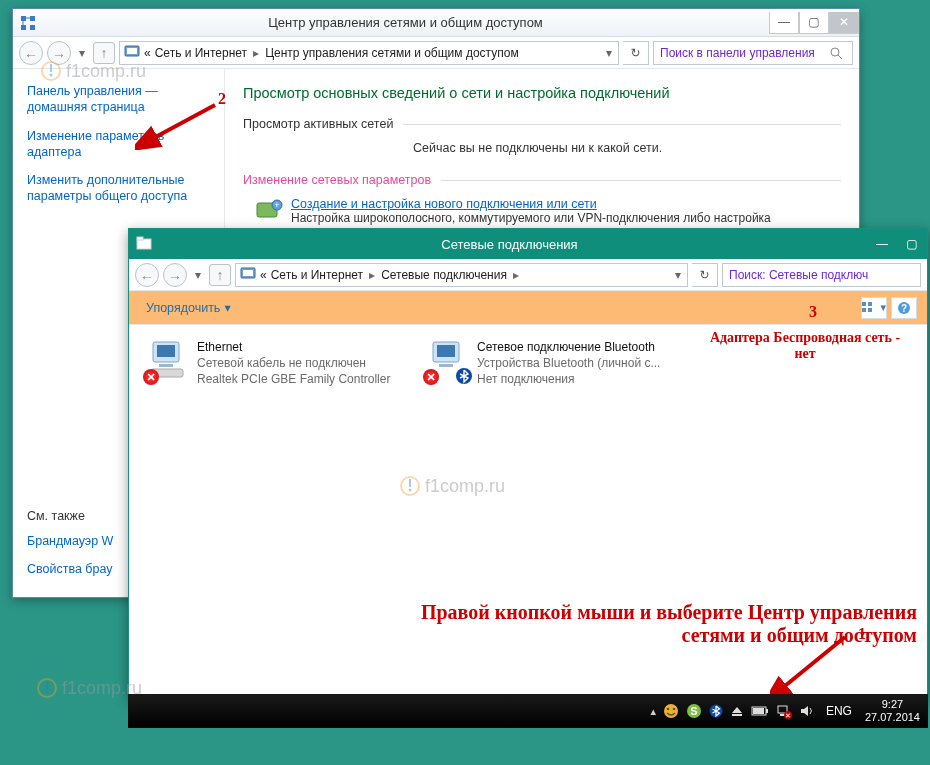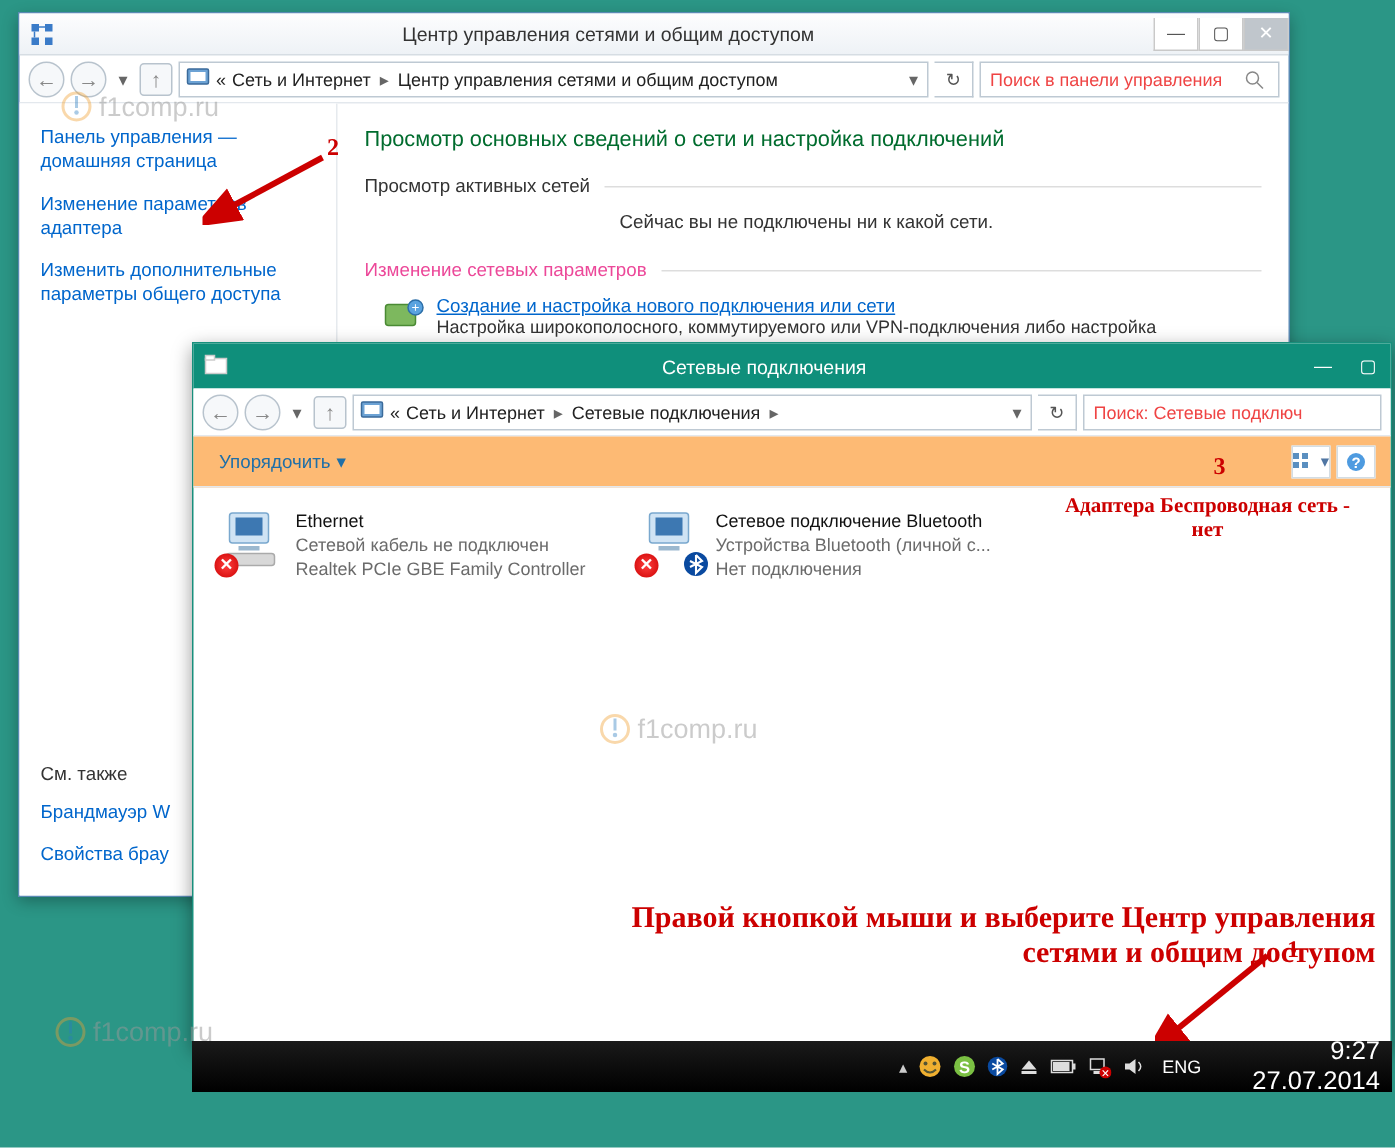--- a/index.html
+++ b/index.html
@@ -51,21 +51,21 @@
   .dropbtn { width:14px; height:24px; display:flex; align-items:center; justify-content:center; color:#666; }
   .addrbox {
     flex:1; height:24px; border:1px solid #bec9d3; background:#fff;
     display:flex; align-items:center; gap:4px; padding:0 4px; font-size:12px;
   }
   .addrbox .crumb { color:#222; display:inline-flex; align-items:center; }
   .addrbox .sep { color:#666; padding:0 2px; }
   .refreshbtn { width:26px; height:24px; border:1px solid #bec9d3; border-left:none; display:flex; align-items:center; justify-content:center; color:#555;}
   .searchbox {
     width:200px; height:24px; border:1px solid #bec9d3; background:#fff;
-    display:flex; align-items:center; padding:0 6px; color:#ef4444;
+    display:flex; align-items:center; padding:0 6px; color:#6d28d9;
   }
   .searchbox svg { margin-right:3px; }
 
   .body1 { display:flex; height: calc(100% - 60px); }
   .sidebar1 {
     width: 212px; background:#fff;
     padding: 14px 12px 8px 14px;
     border-right: 1px solid #e6eaee;
     display:flex; flex-direction:column;
   }
@@ -153,21 +153,21 @@
   .taskbar {
     position:absolute;
     left:128px; right:2px; bottom:37px;
     height: 34px;
     background: linear-gradient(#1a1a1a,#000);
     display:flex; align-items:center;
     padding: 0 8px;
     color:#fff;
   }
   .tray { margin-left:auto; display:flex; align-items:center; gap:7px; font-size:11px; }
-  .tray .clock { text-align:right; line-height:1.15; font-size:17px; margin-left:23px;}
+  .tray .clock { text-align:center; line-height:1.15; font-size:11px; margin-left:2px;}
   .tray svg { display:block; }
 </style>
 </head>
 <body>
 
 <div class="win1">
   <div class="titlebar1">
     <span class="sysicon">
       <svg width="16" height="16">
           <rect x="1" y="1" width="5" height="5" fill="#3a7bc8"></rect>

